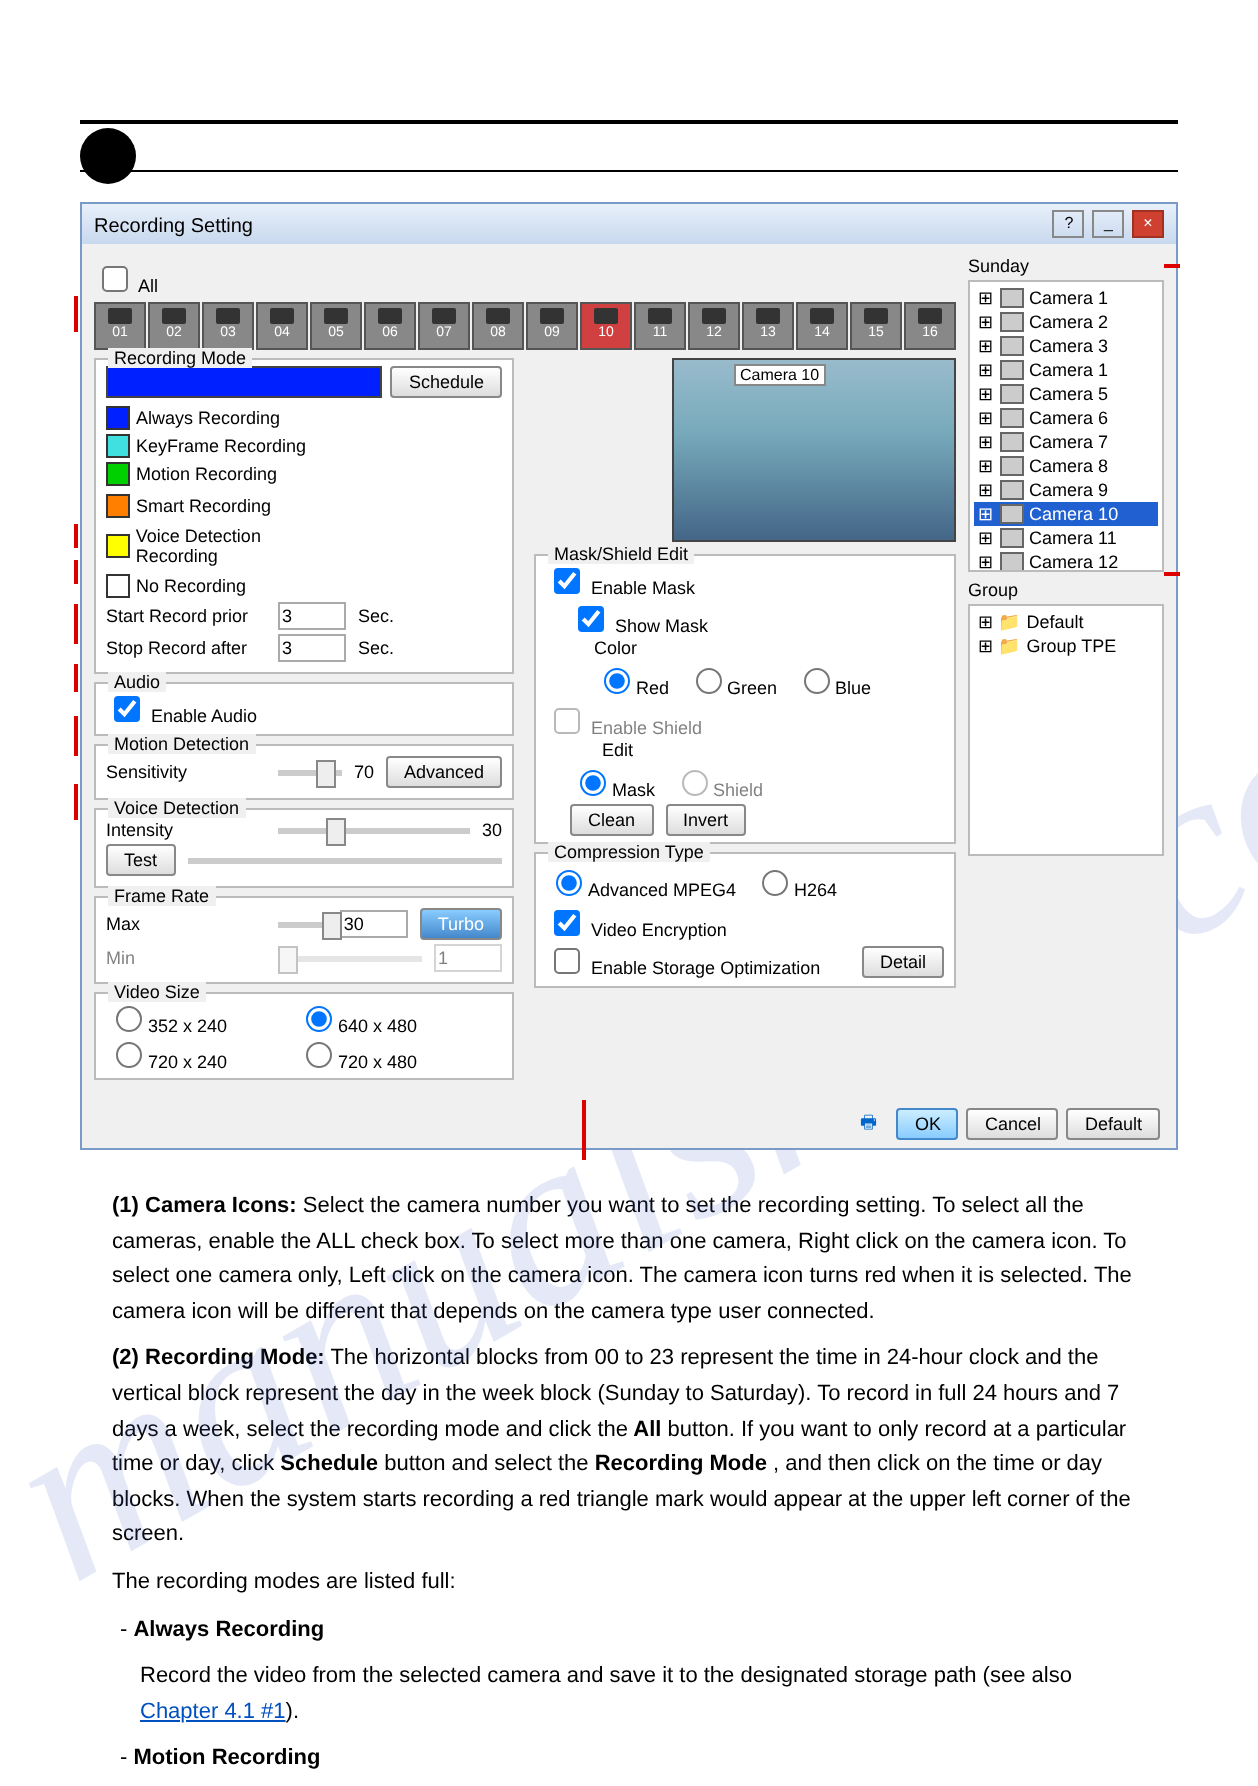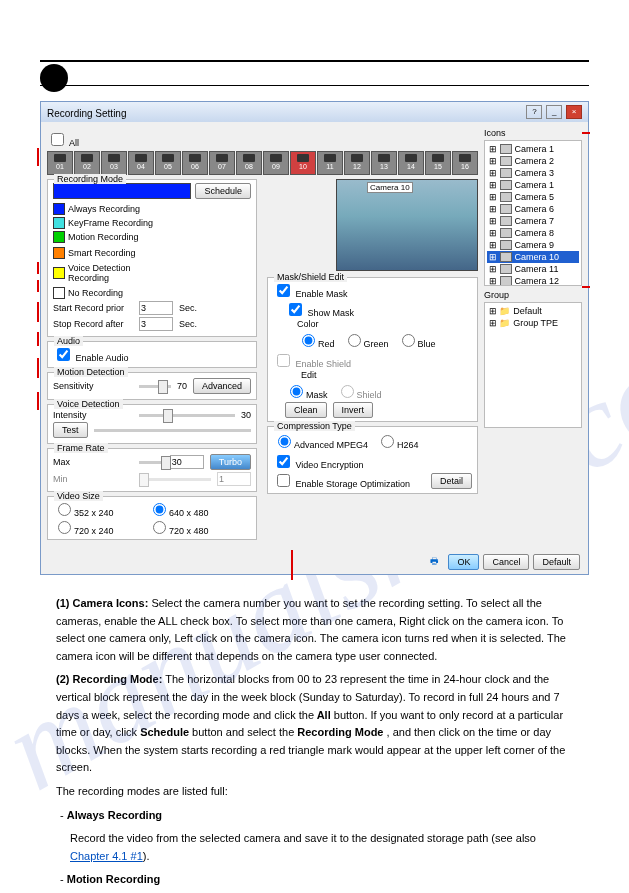--- a/index.html
+++ b/index.html
@@ -252,21 +252,21 @@
               <div style="display:flex;justify-content:space-between;align-items:center">
                 <span><input type="checkbox" style=""> <span>Enable Storage Optimization</span></span>
                 <button class="btn">Detail</button>
               </div>
             </div>
           </div>
         </div>
       </div>
 
       <div class="right">
-        <div style="font-size:9px;margin-bottom:2px">Icons</div>
+        <div style="font-size:9px;margin-bottom:2px">Sunday</div>
         <div class="cambox">
           <div class="camlist-item">⊞ <div class="ci"></div><span>Camera 1</span></div>
           <div class="camlist-item">⊞ <div class="ci"></div><span>Camera 2</span></div>
           <div class="camlist-item">⊞ <div class="ci"></div><span>Camera 3</span></div>
           <div class="camlist-item">⊞ <div class="ci"></div><span>Camera 1</span></div>
           <div class="camlist-item">⊞ <div class="ci"></div><span>Camera 5</span></div>
           <div class="camlist-item">⊞ <div class="ci"></div><span>Camera 6</span></div>
           <div class="camlist-item">⊞ <div class="ci"></div><span>Camera 7</span></div>
           <div class="camlist-item">⊞ <div class="ci"></div><span>Camera 8</span></div>
           <div class="camlist-item">⊞ <div class="ci"></div><span>Camera 9</span></div>

